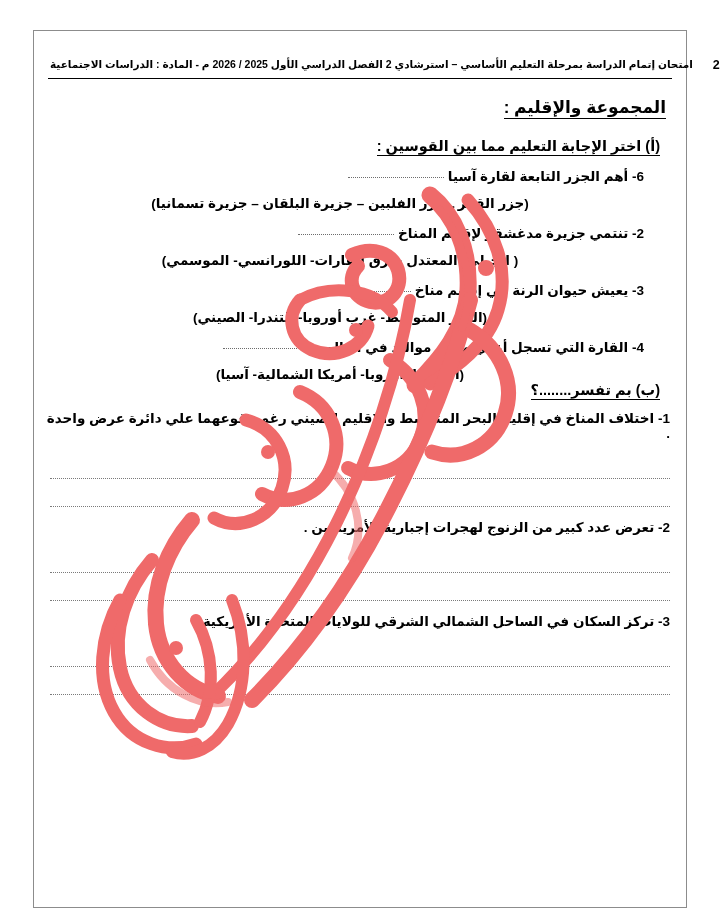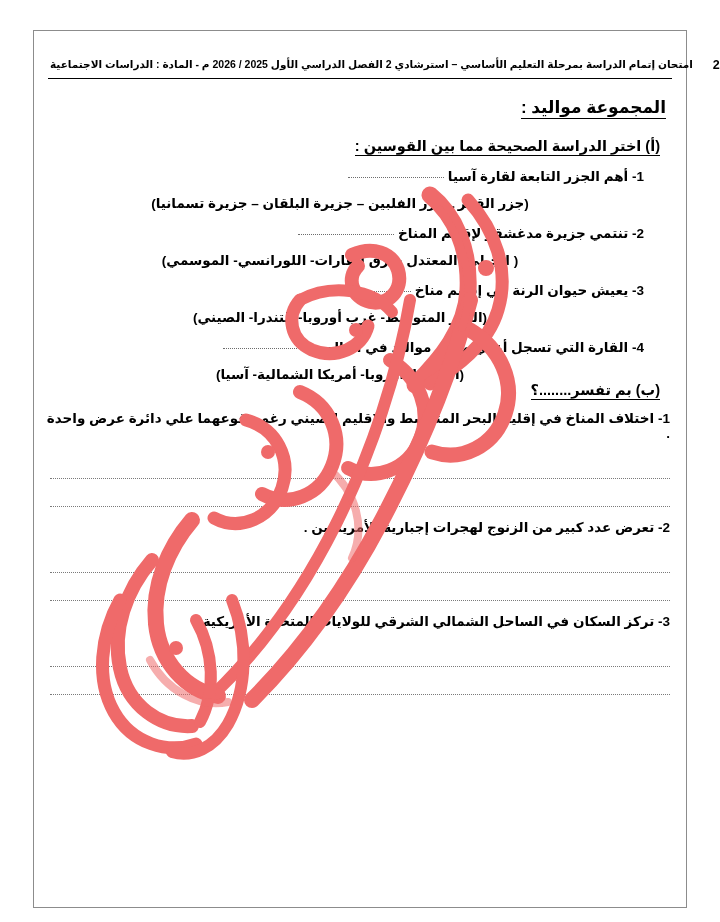--- a/index.html
+++ b/index.html
@@ -168,29 +168,29 @@
 
   <div class="content">
 
     <div class="header-row">
       <div class="header-line">امتحان إتمام الدراسة بمرحلة التعليم الأساسي –  استرشادي 2 الفصل الدراسي الأول  2025 / 2026 م  -  المادة : الدراسات الاجتماعية</div>
       <div class="page-number">2 / 4</div>
     </div>
     <div class="header-rule"></div>
 
     <div class="group-title">
-      <span>المجموعة مواليد :</span>
+      <span>المجموعة والإقليم :</span>
     </div>
 
     <div class="section-head">
-      <span>(أ) اختر الدراسة الصحيحة مما بين القوسين :</span>
-    </div>
-
-    <div class="mcq">
-      <span>1- أهم الجزر التابعة لقارة آسيا</span><span class="dots"></span>
+      <span>(أ) اختر الإجابة التعليم مما بين القوسين :</span>
+    </div>
+
+    <div class="mcq">
+      <span>6- أهم الجزر التابعة لقارة آسيا</span><span class="dots"></span>
     </div>
     <div class="choices">(جزر القمر ـ جزر الفلبين – جزيرة البلقان – جزيرة تسمانيا)</div>
 
     <div class="mcq">
       <span>2- تنتمي جزيرة مدغشقر لإقليم المناخ</span><span class="dots"></span>
     </div>
     <div class="choices">( الجبلي- المعتدل شرق القارات- اللورانسي- الموسمي)</div>
 
     <div class="mcq">
       <span>3- يعيش حيوان الرنة في إقليم مناخ</span><span class="dots"></span>

